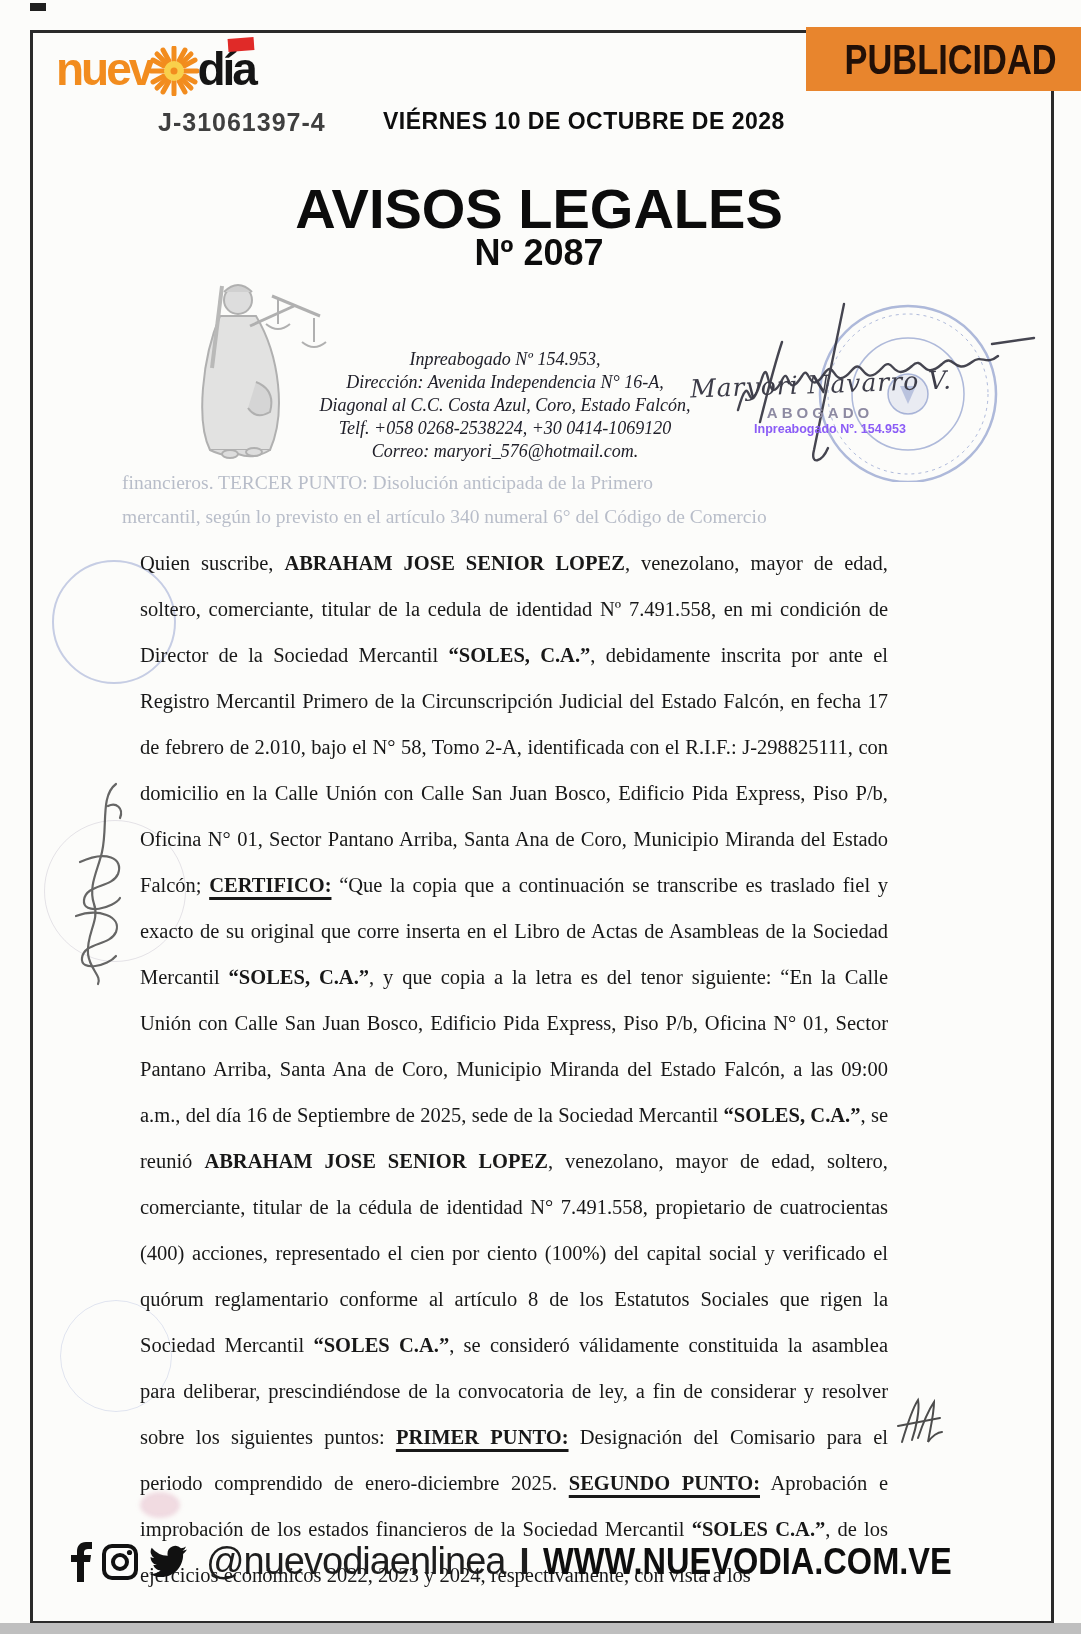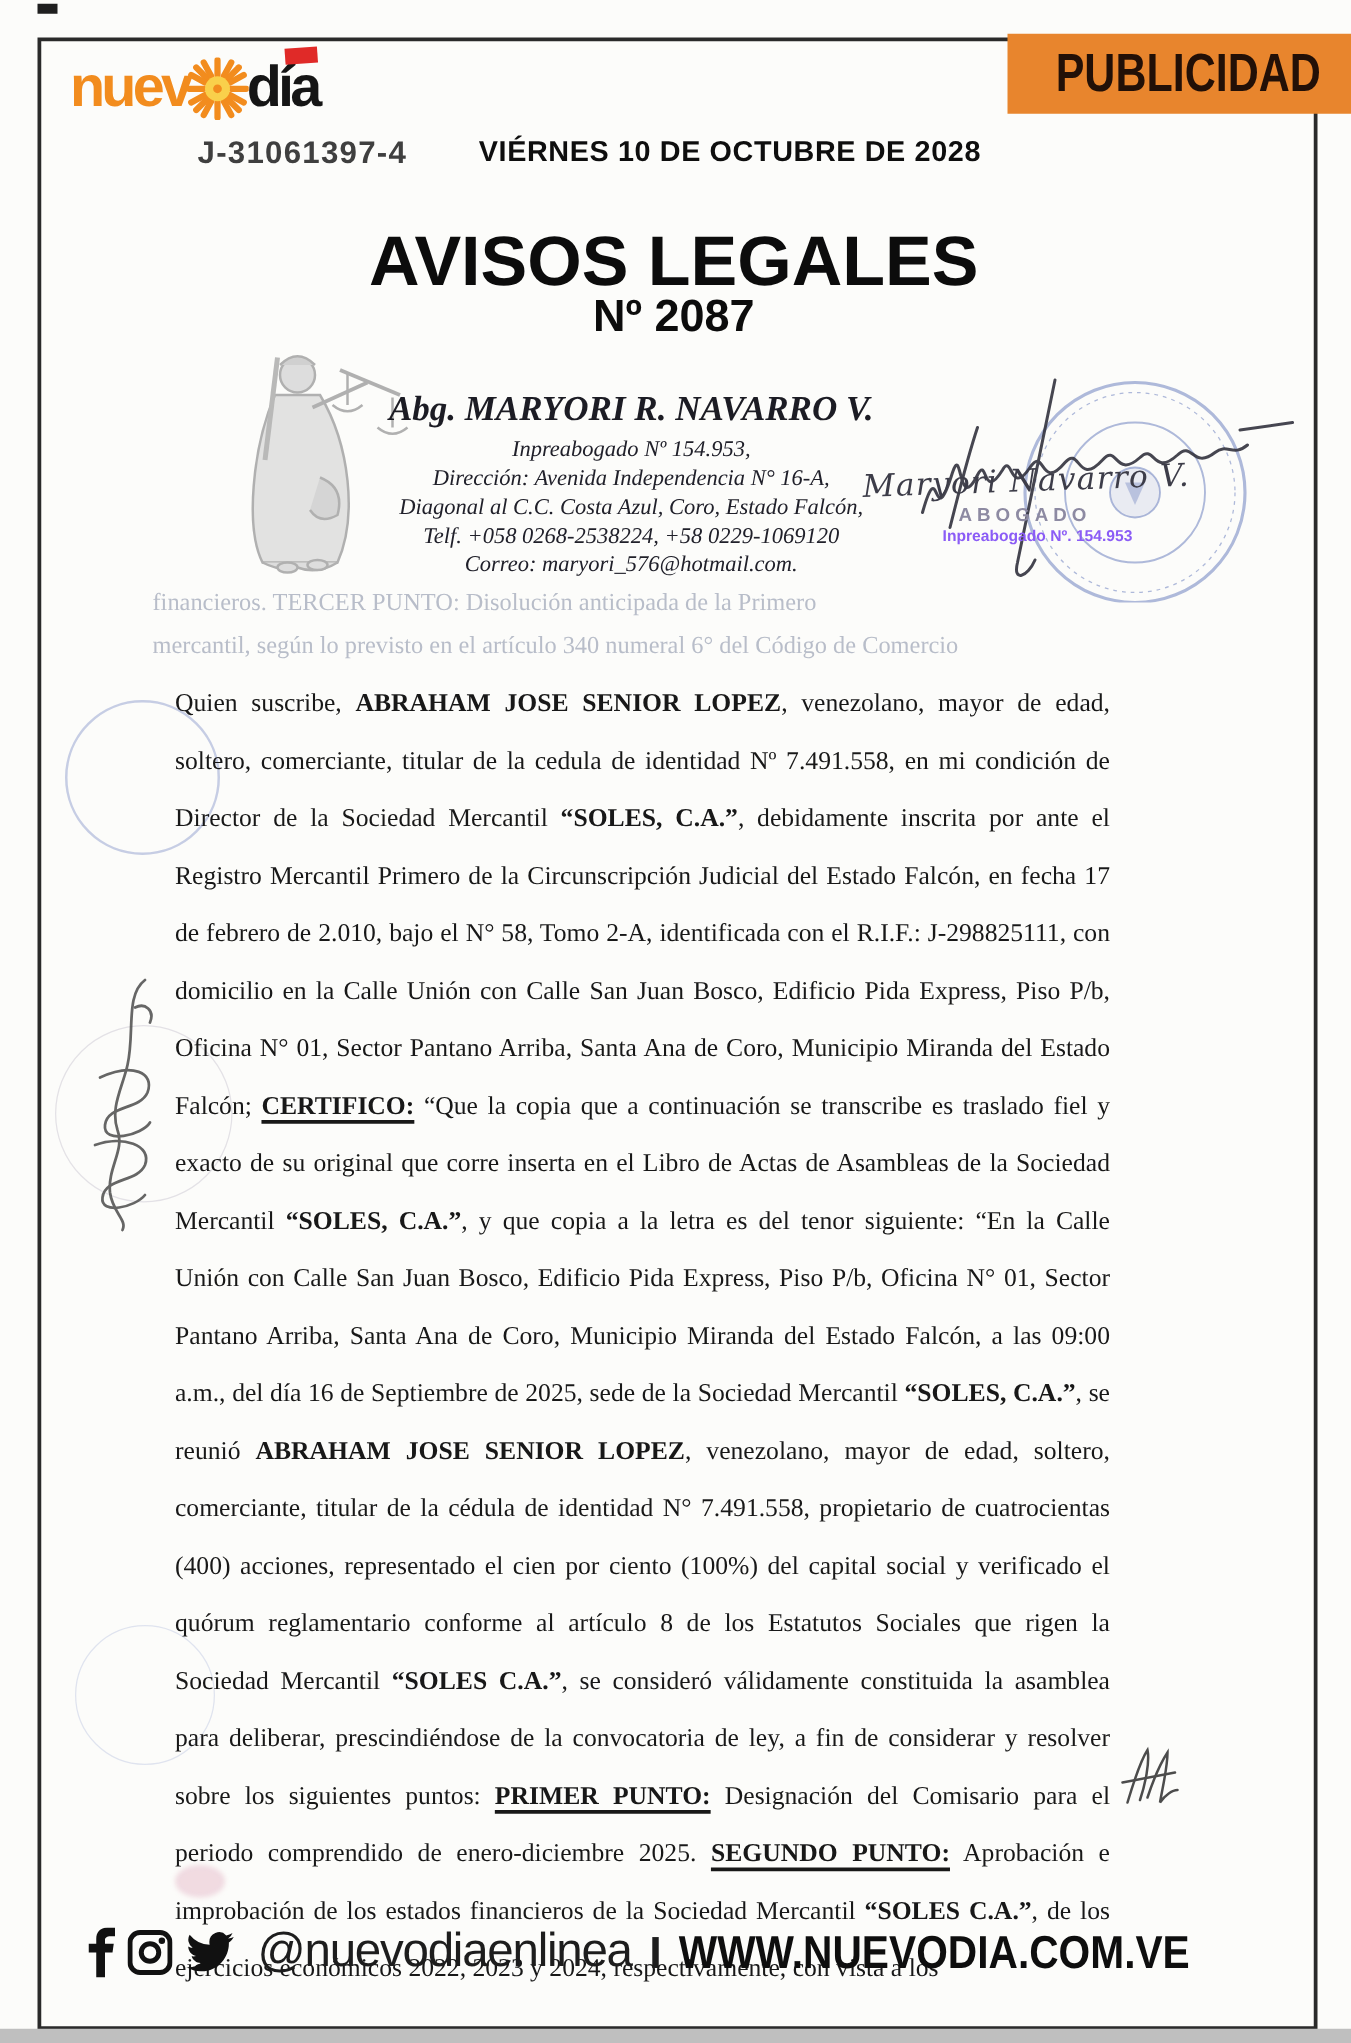--- a/index.html
+++ b/index.html
@@ -144,26 +144,25 @@
         <path d="M128,52 Q140,62 152,52"></path>
       <line x1="176" y1="46" x2="176" y2="70"></line>
         <path d="M164,70 Q176,80 188,70"></path>
       <line x1="84" y1="14" x2="74" y2="96" stroke-width="4" stroke="#9a9a9a"></line>
       <path d="M118,110 Q138,118 132,140 Q118,148 110,136" fill="#c4c4c4"></path>
       <ellipse cx="92" cy="182" rx="8" ry="4" fill="#cfcfcf"></ellipse>
       <ellipse cx="116" cy="180" rx="8" ry="4" fill="#cfcfcf"></ellipse>
     </g>
   </svg>
 
-  <div class="lh-name">Abg. MARYORI R. NAVARRO V.</div>
   <div class="lh-details">
       <div class="lh-line">Inpreabogado Nº 154.953,</div>
       <div class="lh-line">Dirección: Avenida Independencia N° 16-A,</div>
       <div class="lh-line">Diagonal al C.C. Costa Azul, Coro, Estado Falcón,</div>
-      <div class="lh-line">Telf. +058 0268-2538224, +58 0229-1069120</div>
+      <div class="lh-line">Telf. +058 0268-2538224, +30 0414-1069120</div>
       <div class="lh-line">Correo: maryori_576@hotmail.com.</div>
     </div>
 
   <div class="seal-wrap">
     <svg width="350" height="200" viewBox="0 0 350 200">
       <g stroke="rgba(96,117,186,.5)" fill="none">
         <circle cx="222" cy="112" r="88" stroke-width="2.5"></circle>
         <circle cx="222" cy="112" r="80" stroke-width="1" stroke-dasharray="3,4"></circle>
         <circle cx="222" cy="112" r="56" stroke-width="1.5"></circle>
         <circle cx="222" cy="112" r="20" stroke-width="1.5" fill="rgba(96,117,186,.12)"></circle>

